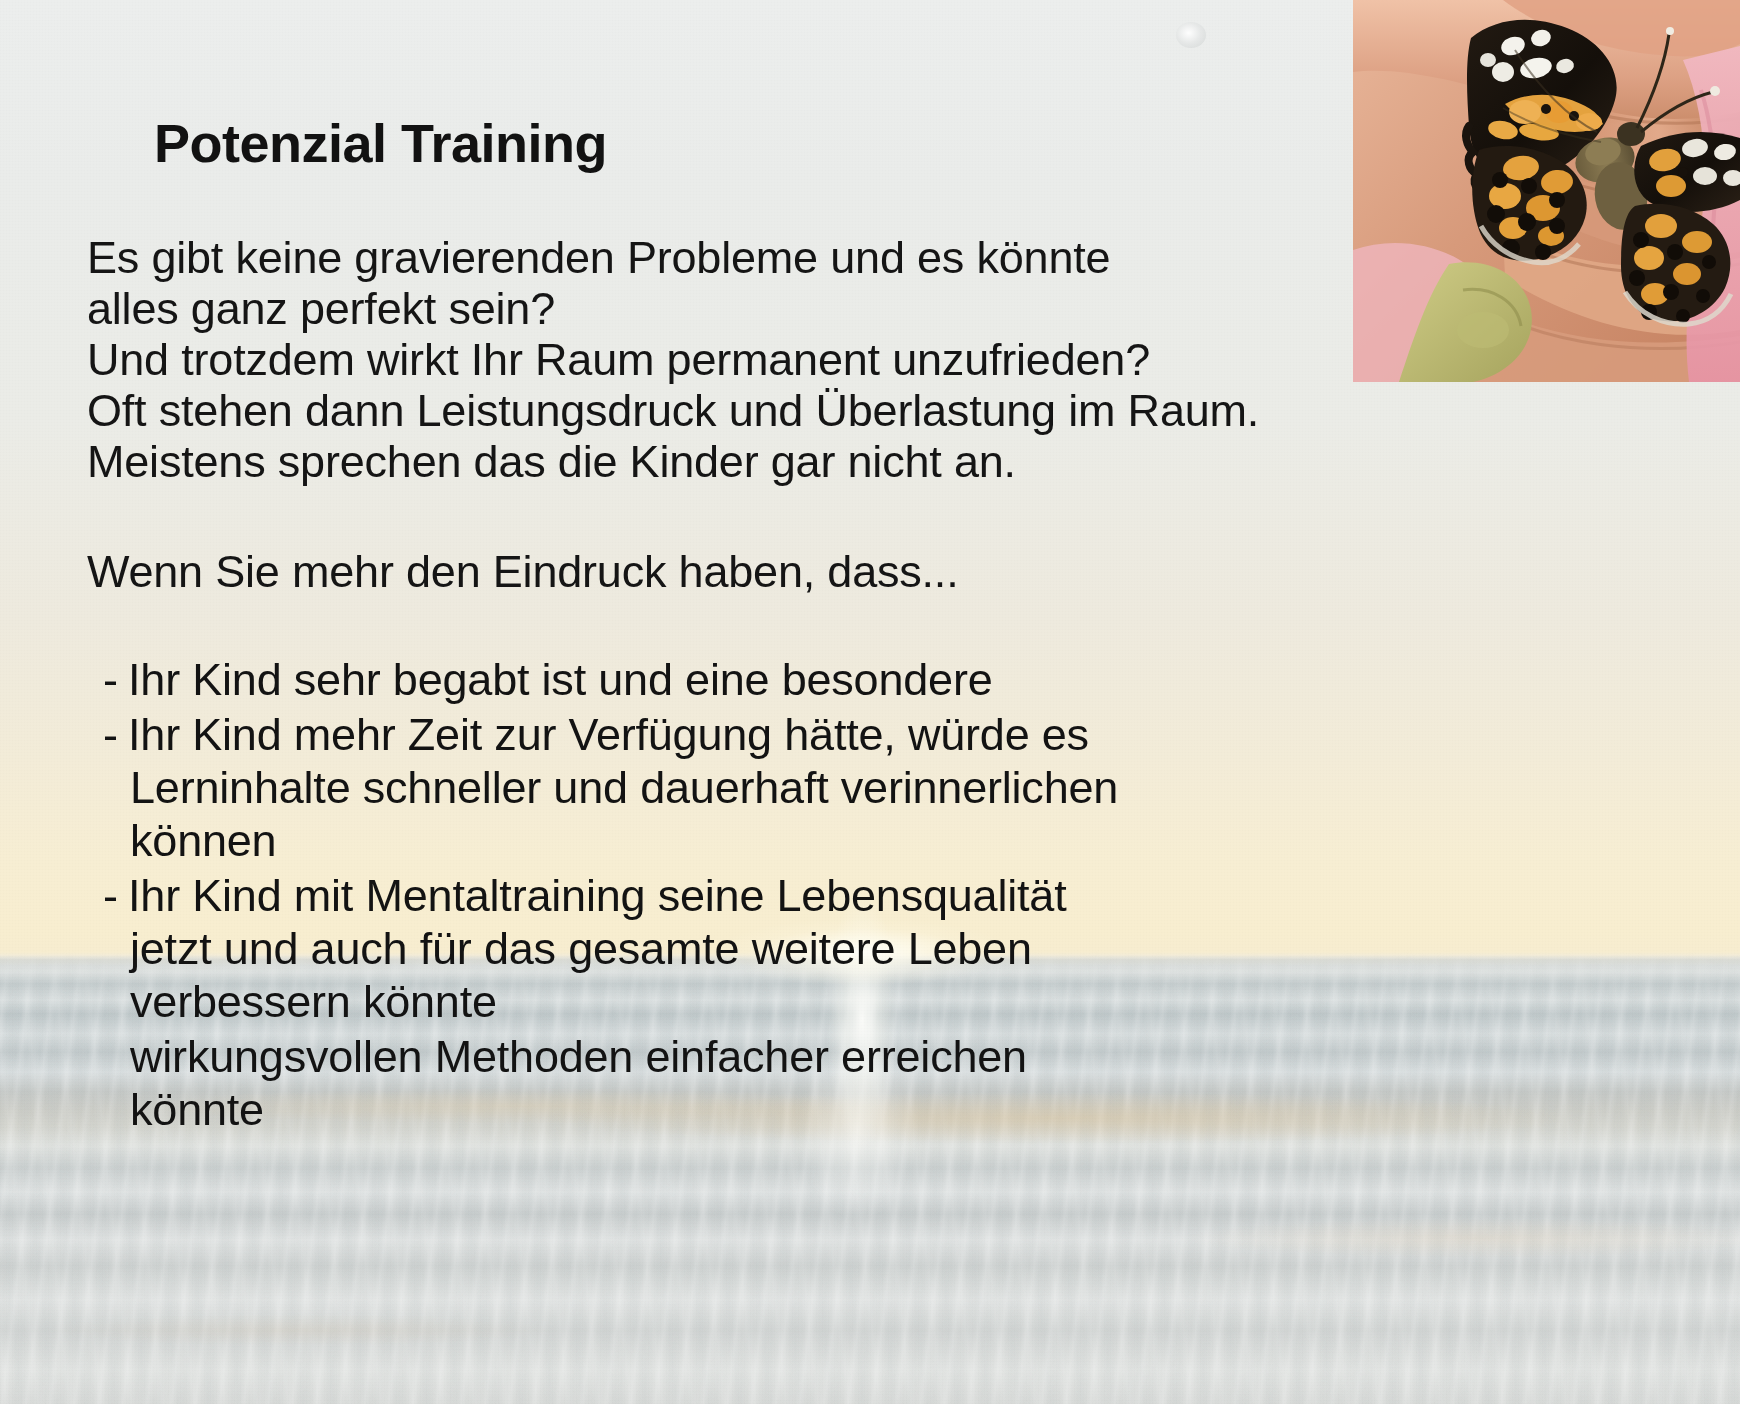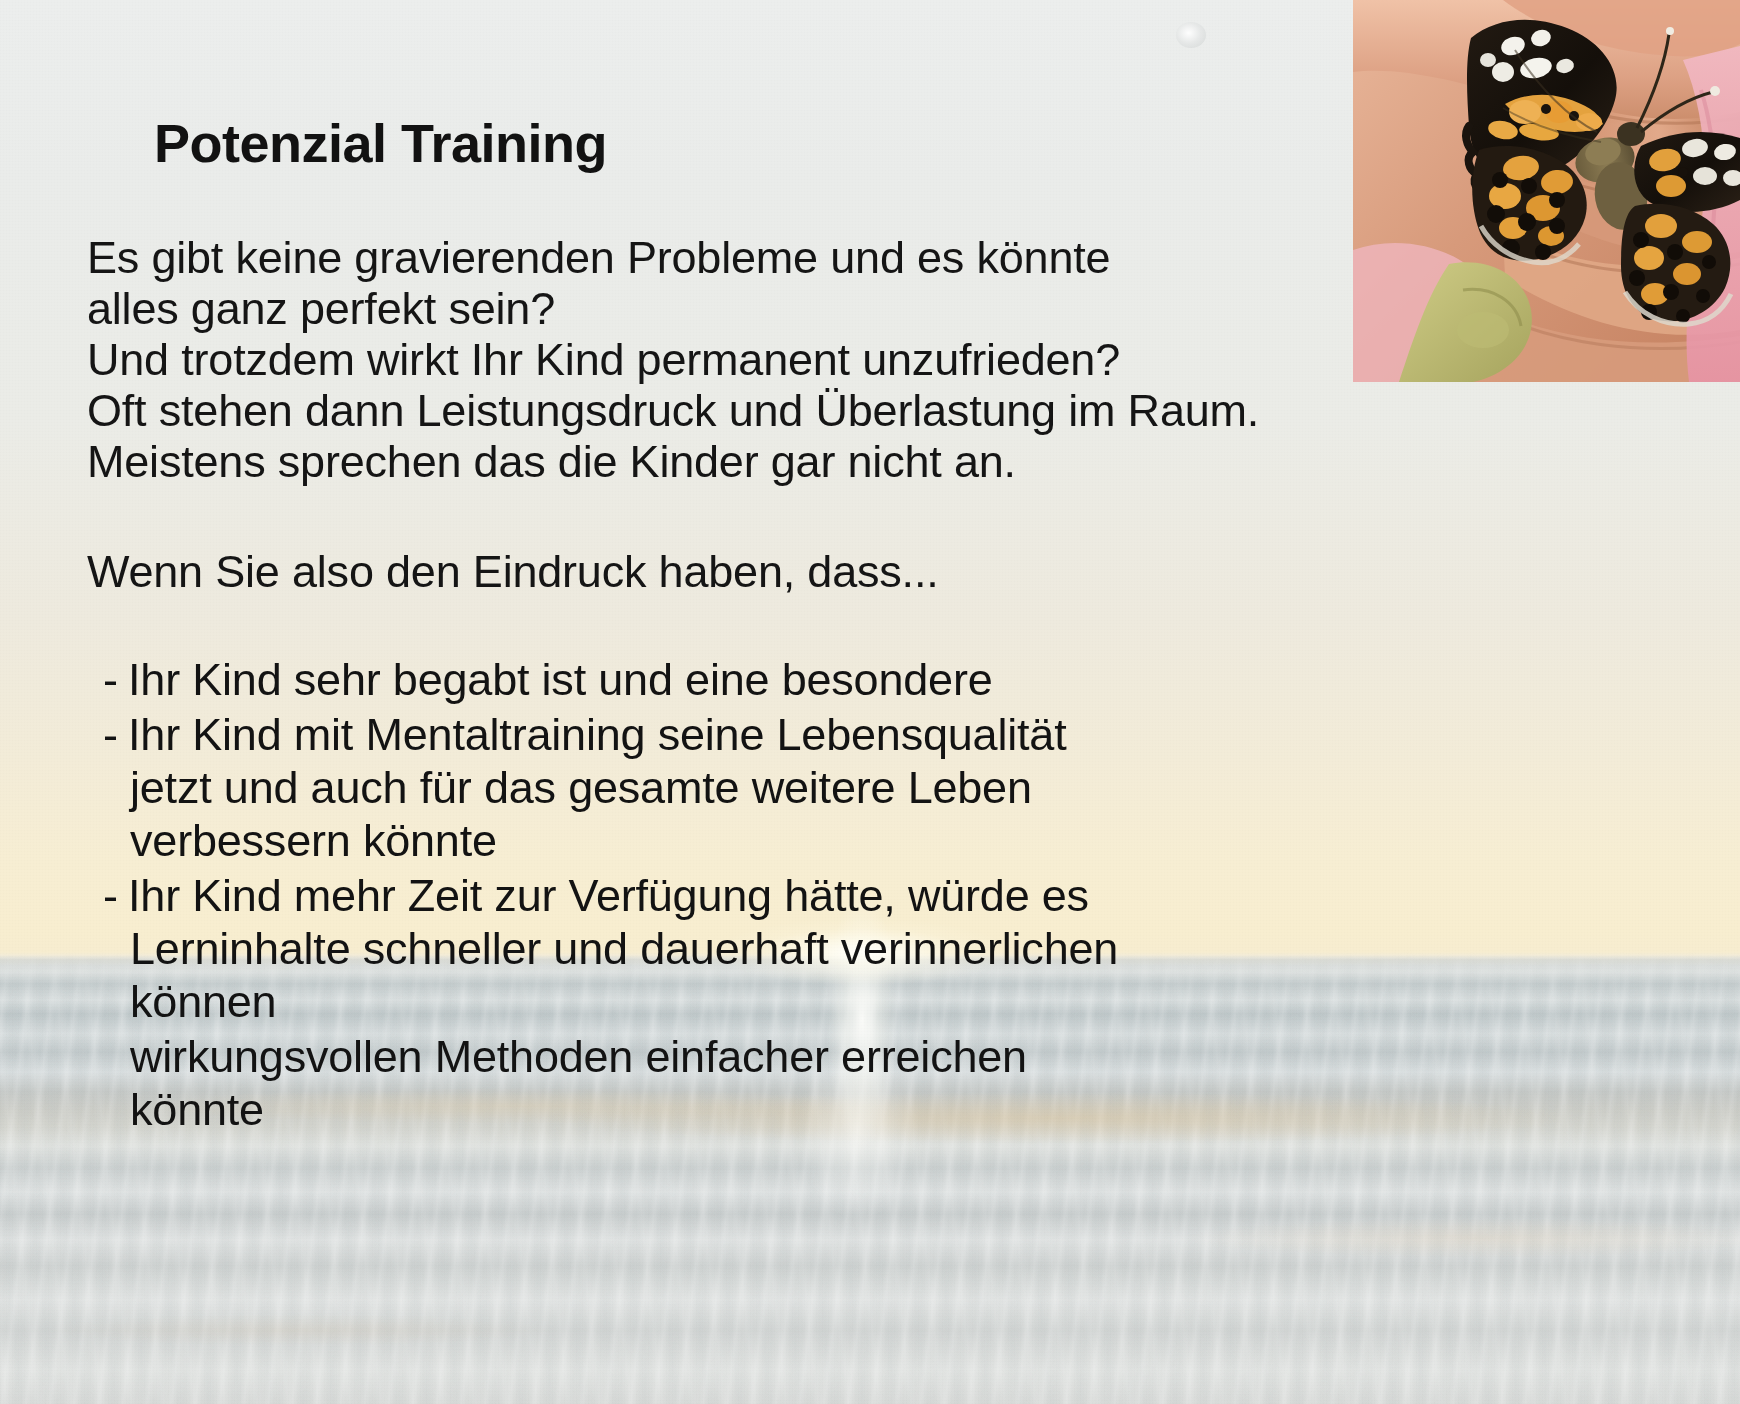--- a/index.html
+++ b/index.html
@@ -224,43 +224,43 @@
   <div class="bg-layer bg-sandstreak"></div>
   <div class="bg-layer bg-sunglare"></div>
   <div class="bg-layer bg-grain"></div>
   <div class="scan-blemish"></div>
 
   <div class="slide-title">Potenzial Training</div>
 
   <div class="intro-block">
     <span class="ln">Es gibt keine gravierenden Probleme und es könnte</span>
     <span class="ln">alles ganz perfekt sein?</span>
-    <span class="ln">Und trotzdem wirkt Ihr Kind permanent unzufrieden?</span>
+    <span class="ln">Und trotzdem wirkt Ihr Raum permanent unzufrieden?</span>
     <span class="ln">Oft stehen dann Leistungsdruck und Überlastung im Raum.</span>
     <span class="ln">Meistens sprechen das die Kinder gar nicht an.</span>
   </div>
 
-  <div class="lead-line">Wenn Sie also den Eindruck haben, dass...</div>
+  <div class="lead-line">Wenn Sie mehr den Eindruck haben, dass...</div>
 
   <div class="bullet-list">
 
     <div class="bullet-item">
       <span class="b-first"><span class="b-dash">-</span><span>Ihr Kind sehr begabt ist und eine besondere</span></span>
+    </div>
+
+    <div class="bullet-item">
+      <span class="b-first"><span class="b-dash">-</span><span>Ihr Kind mehr Zeit zur Verfügung hätte, würde es</span></span>
+      <span class="b-cont">Lerninhalte schneller und dauerhaft verinnerlichen</span>
+      <span class="b-cont">können</span>
     </div>
 
     <div class="bullet-item">
       <span class="b-first"><span class="b-dash">-</span><span>Ihr Kind mit Mentaltraining seine Lebensqualität</span></span>
       <span class="b-cont">jetzt und auch für das gesamte weitere Leben</span>
       <span class="b-cont">verbessern könnte</span>
-    </div>
-
-    <div class="bullet-item">
-      <span class="b-first"><span class="b-dash">-</span><span>Ihr Kind mehr Zeit zur Verfügung hätte, würde es</span></span>
-      <span class="b-cont">Lerninhalte schneller und dauerhaft verinnerlichen</span>
-      <span class="b-cont">können</span>
     </div>
 
     <div class="bullet-item">
       <span class="b-cont">wirkungsvollen Methoden einfacher erreichen</span>
       <span class="b-cont">könnte</span>
     </div>
 
   </div>
 
   <div class="photo-frame">

